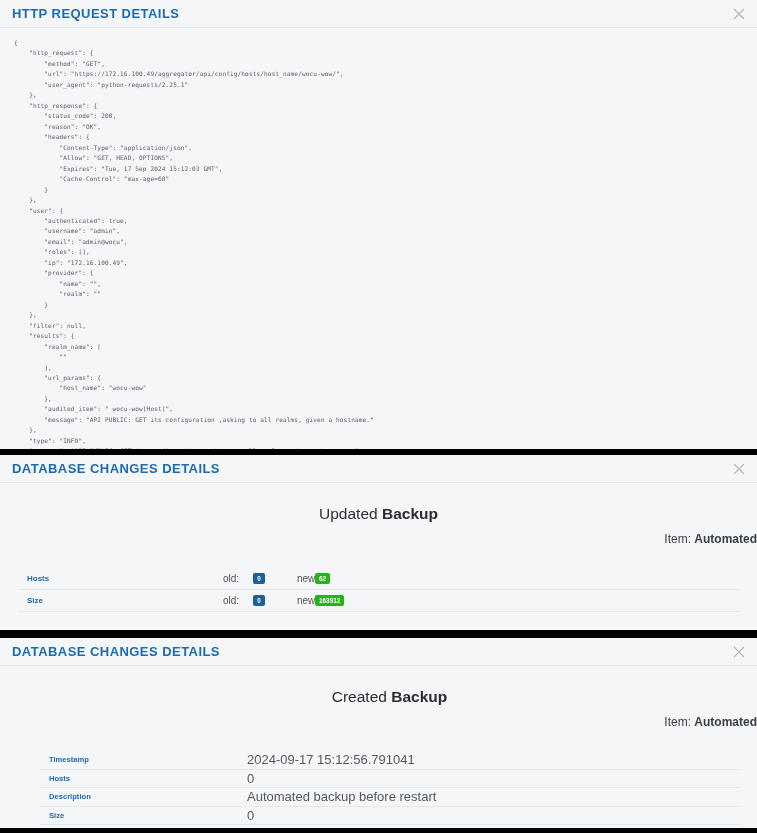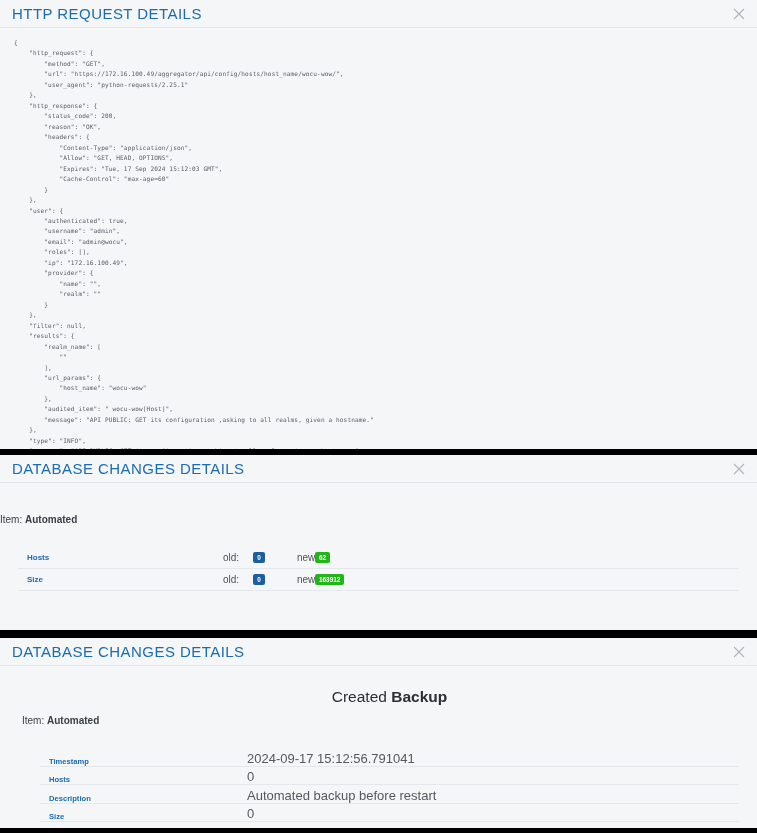--- a/index.html
+++ b/index.html
@@ -34,22 +34,22 @@
     min-height: 28px;
     background: #f4f6f8;
     border-bottom: 1px solid #e2e6ea;
     display: flex;
     align-items: center;
     padding: 0 12px;
     box-sizing: border-box;
   }
   .panel-title {
     color: #1c6bb0;
-    font-size: 15px;
-    font-weight: normal;
+    font-size: 13px;
+    font-weight: bold;
     letter-spacing: 0.45px;
     text-transform: uppercase;
     font-family: "Liberation Sans", sans-serif;
   }
   .close-icon {
     position: absolute;
     right: 11px;
     top: 50%;
     transform: translateY(-50%);
     width: 14px;
@@ -97,22 +97,22 @@
   .change-title {
     text-align: center;
     font-size: 15.5px;
     color: #2b2f33;
     font-weight: normal;
     margin: 0 0 0 0;
     font-family: "Liberation Sans", sans-serif;
   }
   .change-title b { font-weight: bold; }
   .change-subtitle {
-    text-align: left;
-    font-size: 10px;
+    text-align: right;
+    font-size: 12px;
     color: #3a3f45;
     margin-top: 9px;
   }
   .change-subtitle .sub-strong { font-weight: bold; }
 
   .change-rows {
     margin-top: 22px;
     padding: 0 18px;
   }
   .change-row {
@@ -160,21 +160,21 @@
 
   
   .panel-changes-2 { height: 190px; }
   .created-body { padding: 22px 0 4px 0; margin-left: 22px; }
   .detail-table {
     margin-top: 22px;
     padding: 0 18px;
   }
   .detail-row {
     display: flex;
-    align-items: flex-end;
+    align-items: center;
     height: 17.5px;
     border-bottom: 1px solid #e4e8ec;
   }
   .detail-row .detail-key {
     width: 207px;
     color: #1c6bb0;
     font-size: 7.6px;
     font-weight: bold;
     padding-left: 9px;
     box-sizing: border-box;
@@ -248,20 +248,21 @@
   <section class="panel panel-changes-1">
     <div class="panel-header">
       <span class="panel-title">DATABASE CHANGES DETAILS</span>
       <span class="close-icon">
         <svg viewBox="0 0 14 14" width="14" height="14" aria-hidden="true">
           <path d="M2 2 L12 12 M12 2 L2 12" stroke="#7b8288" stroke-width="1.1" fill="none"></path>
         </svg>
       </span>
     </div>
     <div class="panel-body changes-body">
+      <div class="change-title"><span>Updated </span><b>Backup</b></div>
       <div class="change-subtitle"><span>Item: </span><span class="sub-strong">Automated</span></div>
 
       <div class="change-rows">
         <div class="change-row">
           <span class="field-name">Hosts</span>
           <span class="chg-label old-label">old:</span>
           <span class="badge badge-old">0</span>
           <span class="chg-label new-label">new:</span>
           <span class="badge badge-new">62</span>
         </div>

